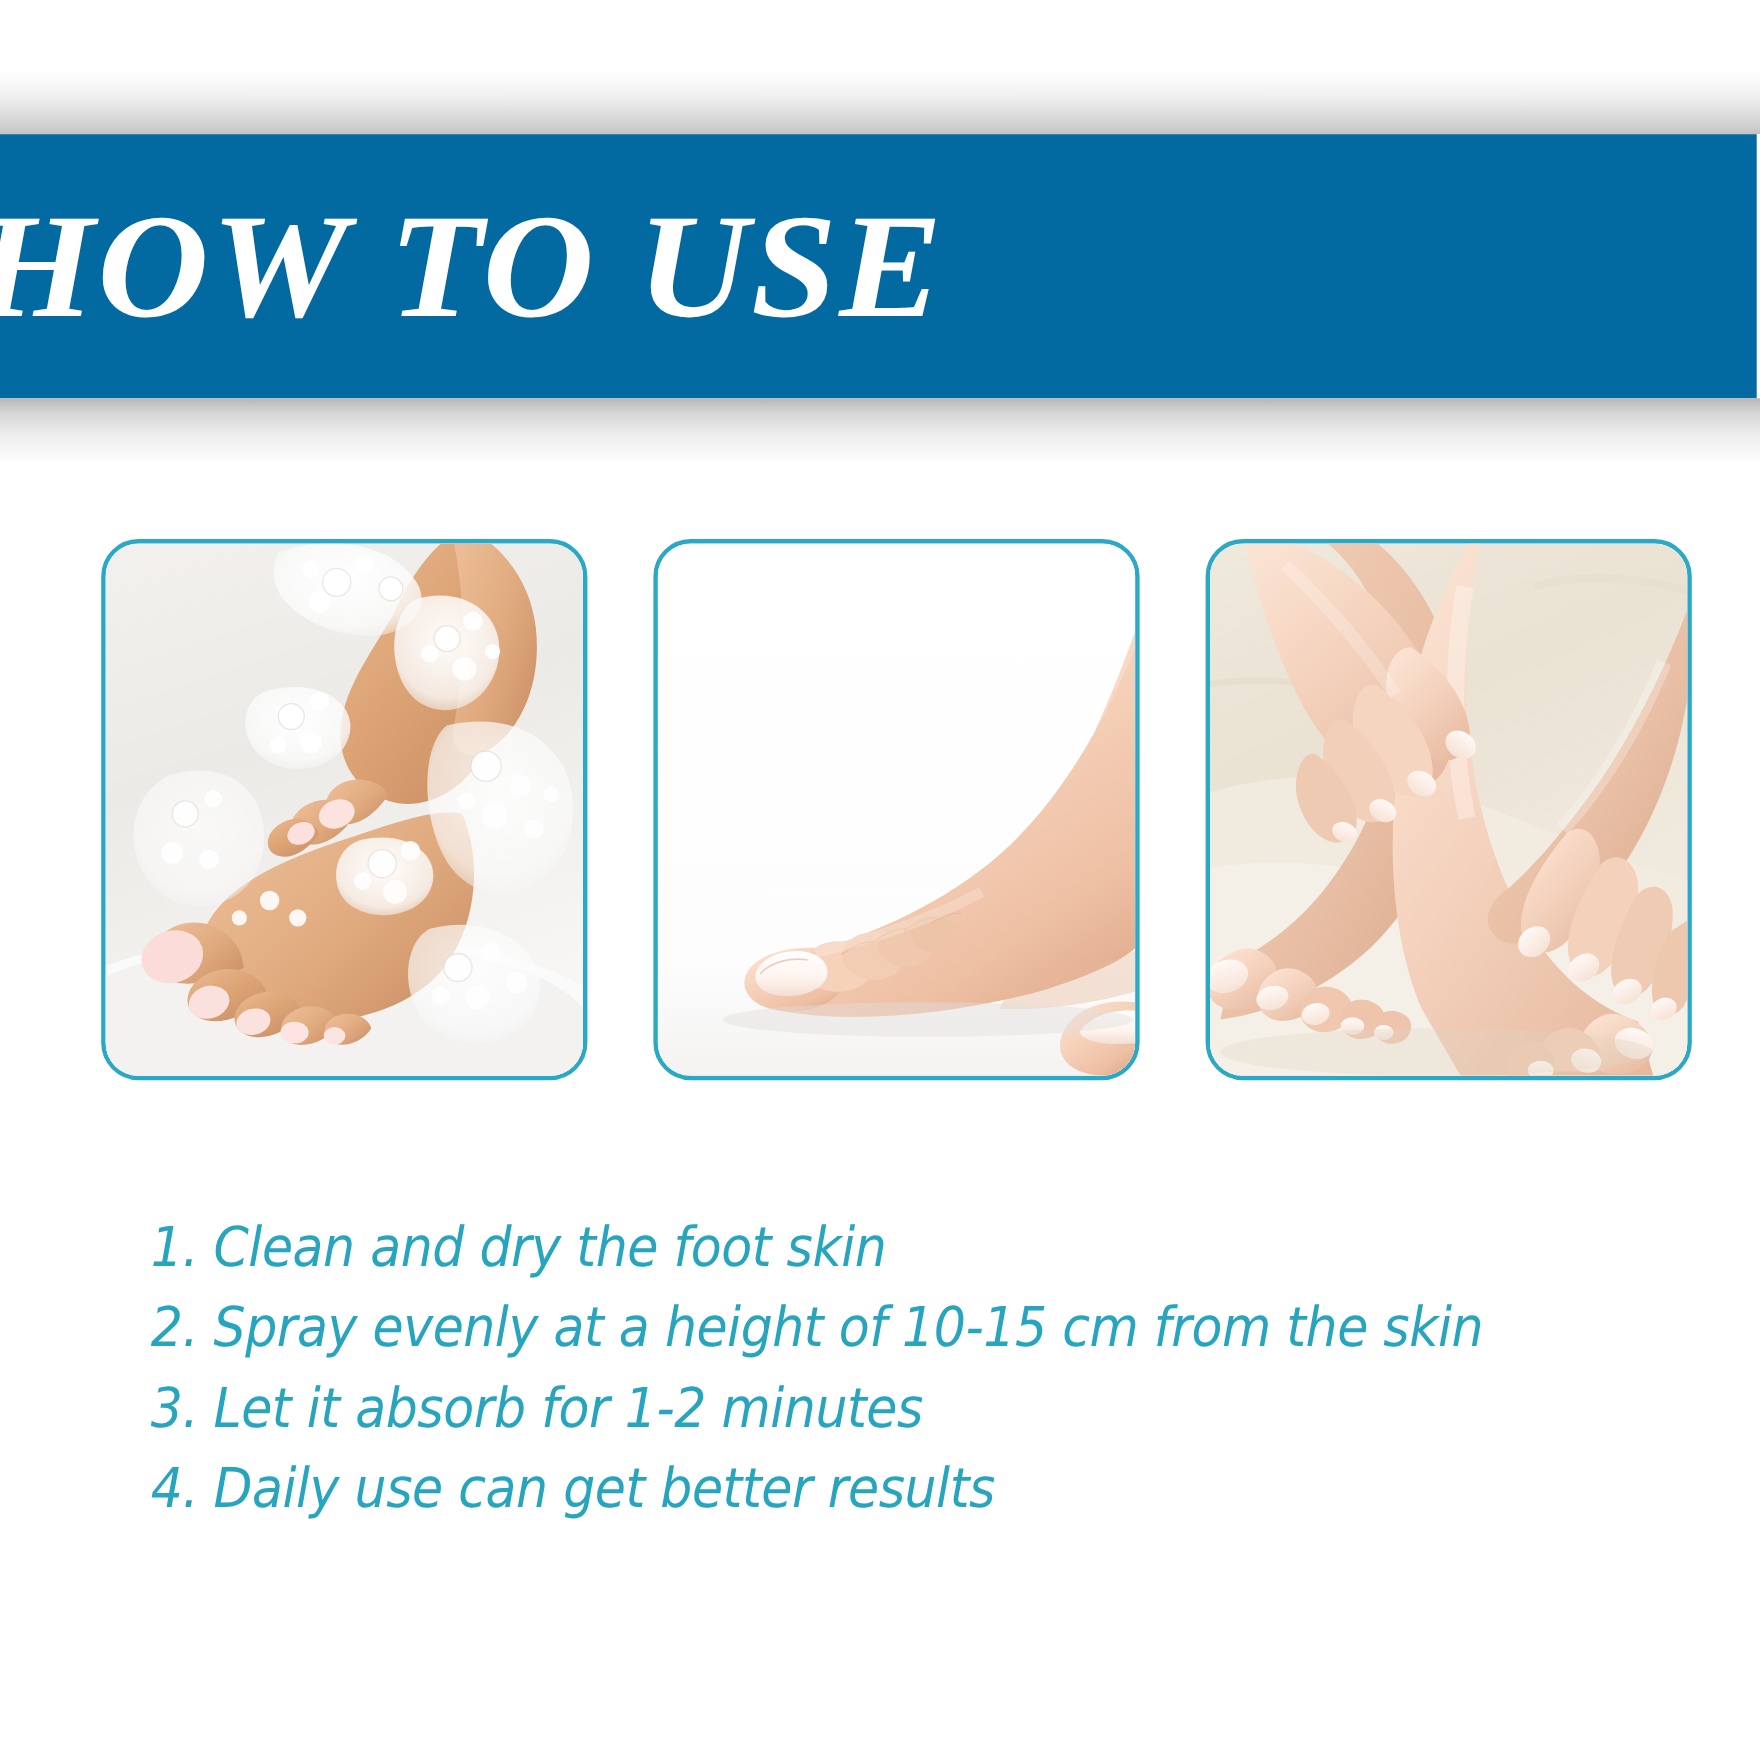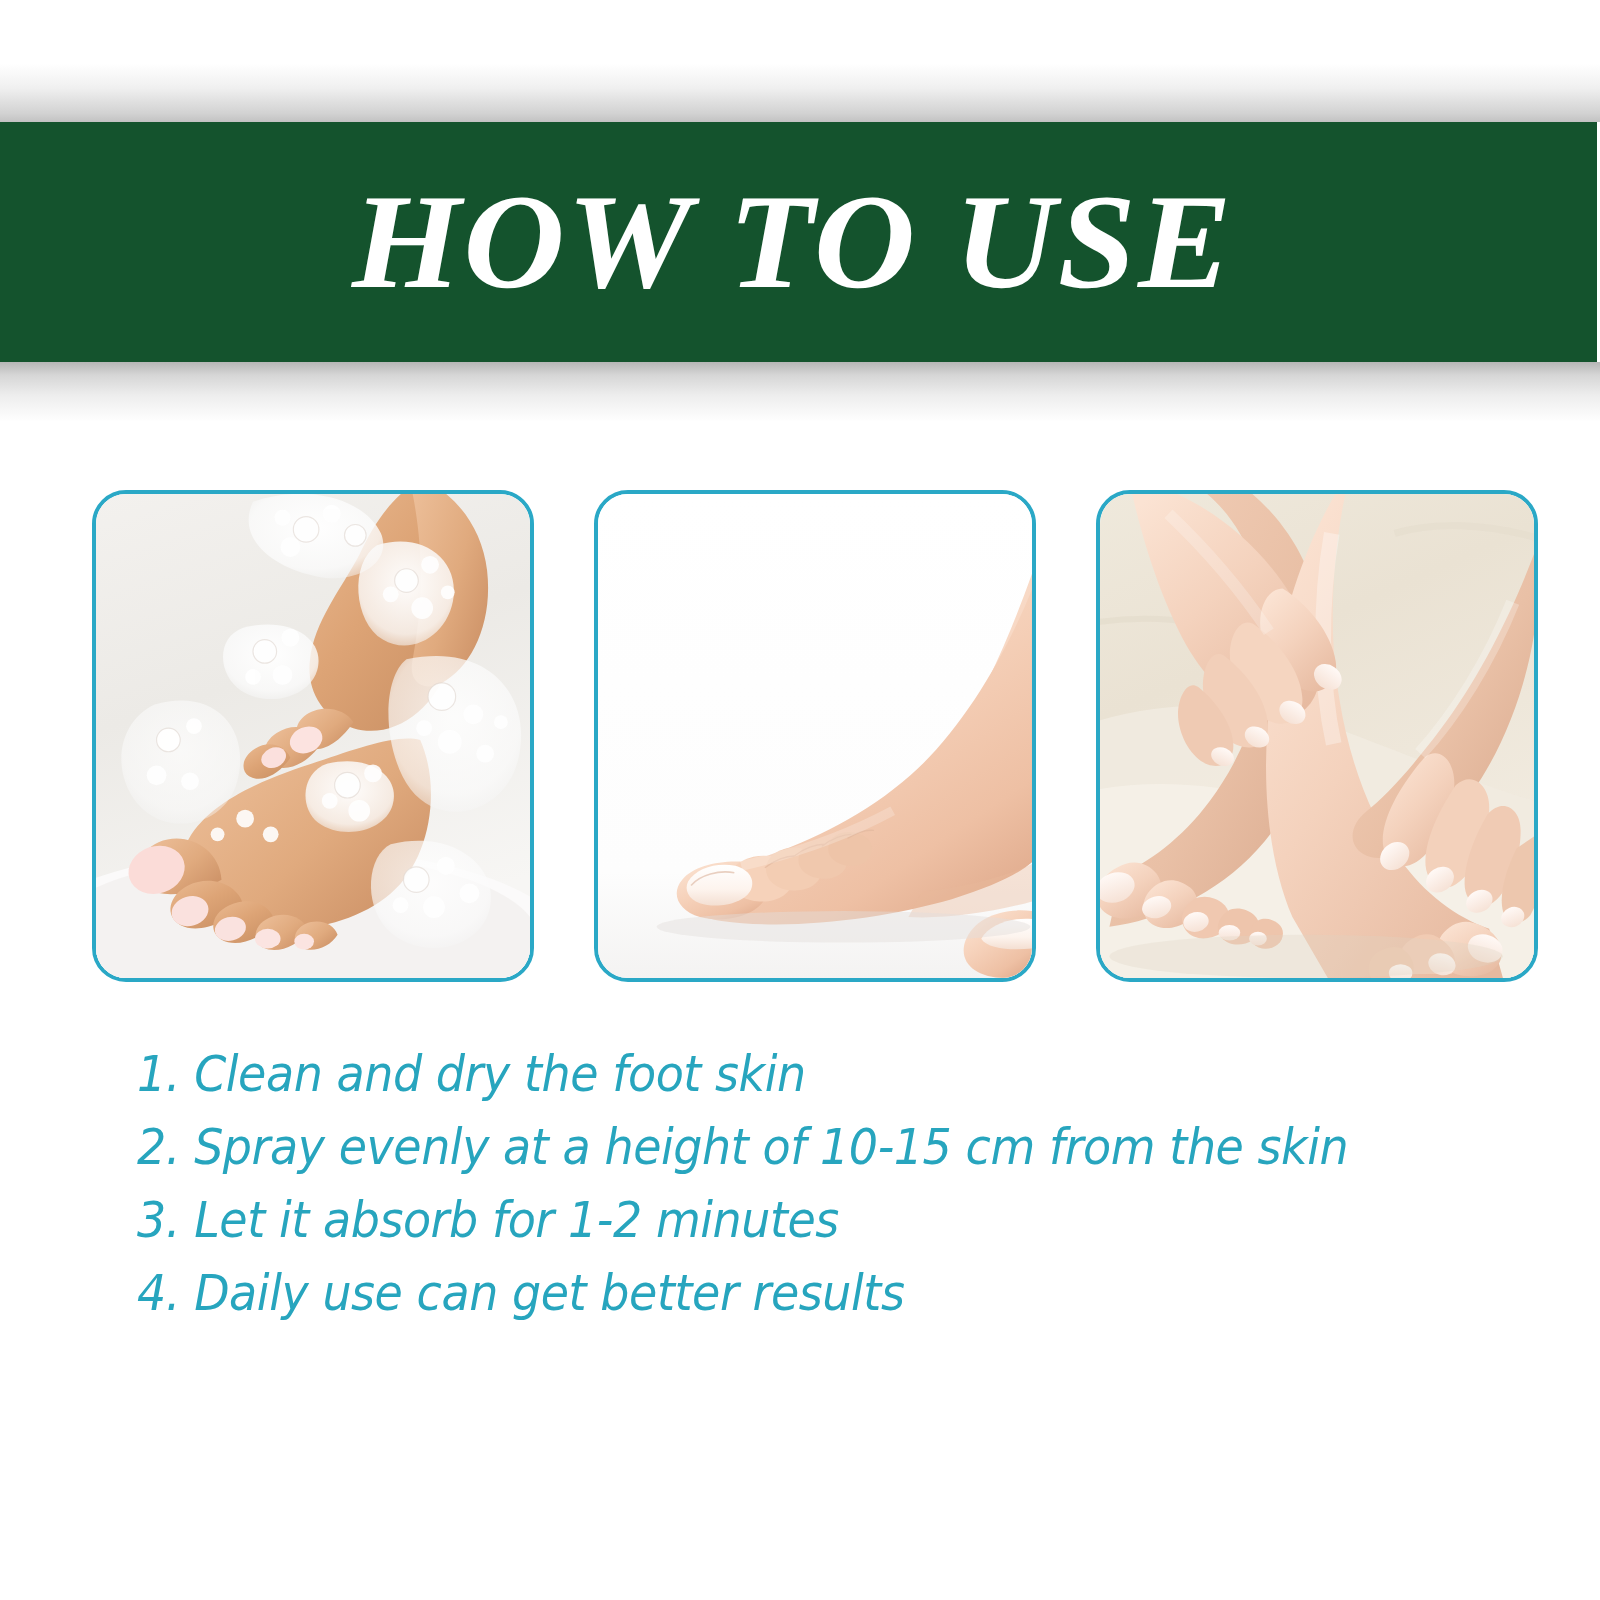--- a/index.html
+++ b/index.html
@@ -39,24 +39,23 @@
     width: 1600px;
     height: 60px;
     background: linear-gradient(to bottom, #b6b6b6 0%, #d6d6d6 22%, #ededed 55%, #ffffff 100%);
   }
   .banner {
     position: absolute;
     left: 0;
     top: 122px;
     width: 1597px;
     height: 240px;
-    background: #14532d;
+    background: #0369a1;
     display: flex;
     align-items: center;
-    justify-content: center;
   }
   .banner-title {
     color: #ffffff;
     font-family: "Liberation Serif", "DejaVu Serif", serif;
     font-weight: bold;
     font-style: italic;
     font-size: 135px;
     letter-spacing: 2px;
     line-height: 1;
     white-space: nowrap;
@@ -87,21 +86,21 @@
   .card svg {
     display: block;
     width: 100%;
     height: 100%;
   }
 
   
   .steps {
     position: absolute;
     left: 137px;
-    top: 1038px;
+    top: 1098px;
     width: 1380px;
   }
   .step {
     color: #27A5BE;
     font-family: "DejaVu Sans", sans-serif;
     font-style: italic;
     font-weight: 400;
     font-size: 50px;
     line-height: 73px;
     letter-spacing: -0.5px;

